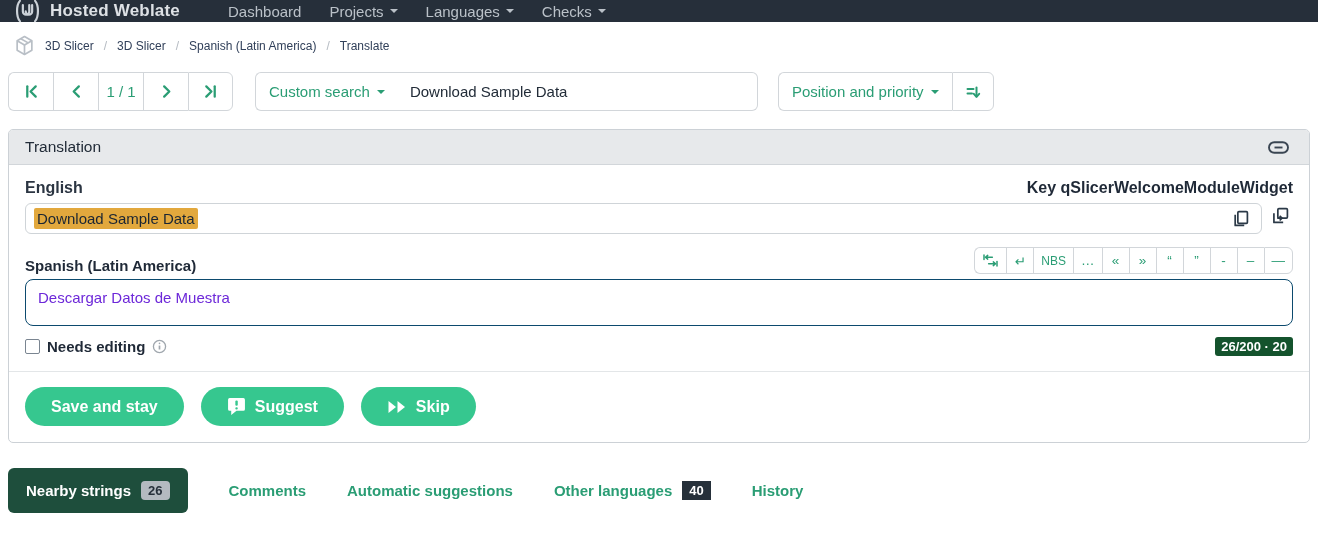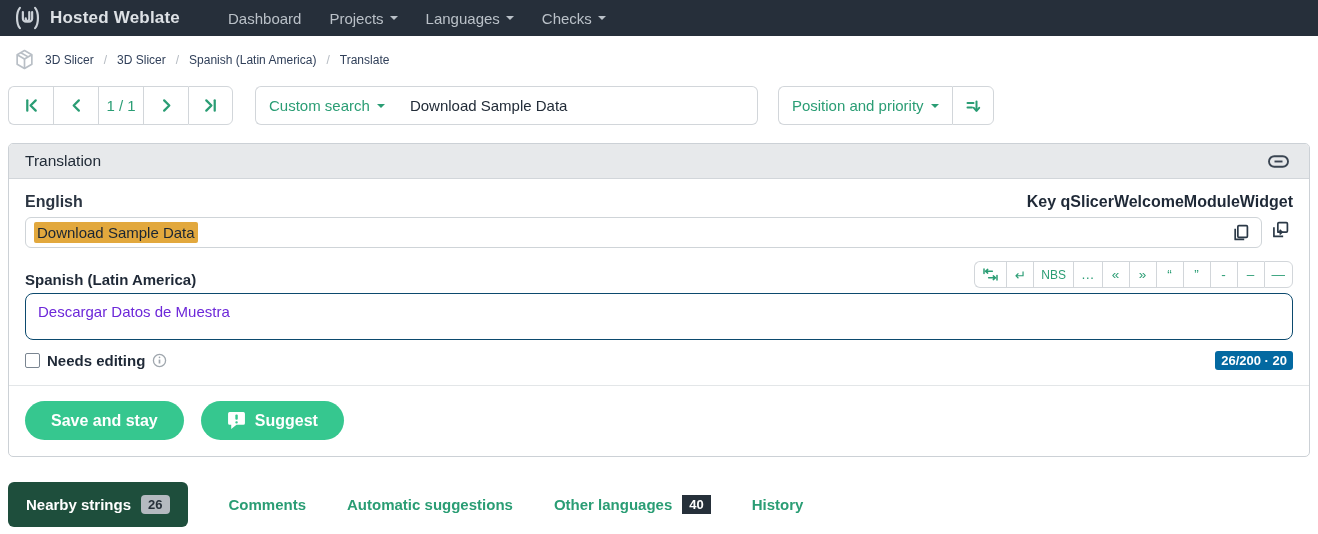--- a/index.html
+++ b/index.html
@@ -1,20 +1,20 @@
 <!DOCTYPE html>
 <html><head>
 <meta charset="utf-8">
 <style>
   * { box-sizing: border-box; margin: 0; padding: 0; }
   html,body { width: 1318px; height: 534px; background:#fff; overflow:hidden;
     font-family:"Liberation Sans", sans-serif; color:#1f2937; }
 
   
-  .navbar { height:36px; background:#262f3a; display:flex; align-items:center; padding:0 14px; }
+  .navbar { height:22px; background:#262f3a; display:flex; align-items:center; padding:0 14px; }
   .brand { display:flex; align-items:center; gap:9px; margin-right:34px; }
   .brand-name { color:#dde1e5; font-weight:bold; font-size:17px; letter-spacing:.2px; }
   .nav-item { color:#bac1c8; font-size:15px; margin:0 14px; display:flex; align-items:center; gap:6px; cursor:pointer; }
 
   .caret { width:0; height:0; border-left:4px solid transparent; border-right:4px solid transparent;
            border-top:4.5px solid currentColor; display:inline-block; }
 
   
   .breadcrumb { display:flex; align-items:center; gap:10px; padding:13px 14px 12px 14px; font-size:12px; }
   .crumb { color:#31405a; cursor:pointer; }
@@ -69,21 +69,21 @@
 
   .target-area { margin-top:5px; width:100%; height:47px; border:1px solid #0c4a6e; border-radius:8px;
                  padding:9px 12px; font-size:15px; color:#6d28d9; resize:none; outline:none;
                  font-family:"Liberation Sans",sans-serif; }
 
   .flags-row { display:flex; justify-content:space-between; align-items:center; margin-top:7px; }
   .needs-edit { display:flex; align-items:center; gap:7px; }
   .needs-edit input { appearance:none; -webkit-appearance:none; width:15px; height:15px;
                       border:1.5px solid #7a8591; border-radius:2px; background:#fff; cursor:pointer; }
   .needs-edit-label { font-weight:bold; font-size:15px; color:#1f2937; }
-  .counter-badge { background:#0369a1; color:#fff; font-weight:bold; font-size:13px;
+  .counter-badge { background:#14532d; color:#fff; font-weight:bold; font-size:13px;
                    padding:2px 6px; border-radius:3px; }
 
   .panel-footer { border-top:1px solid #e3e6e8; margin-top:15px; padding:15px 16px 16px 16px;
                   display:flex; align-items:center; }
   .pill { height:39px; border:none; border-radius:20px; font-weight:bold; font-size:16px; color:#fff;
           cursor:pointer; display:flex; align-items:center; justify-content:center; gap:9px;
           font-family:"Liberation Sans",sans-serif; }
   .pill-dark { background:#26303d; padding:0 24px; }
   .pill-green { background:#36c78f; padding:0 26px; }
   .pill + .pill { margin-left:17px; }
@@ -289,20 +289,27 @@
       <span>Save and stay</span>
     </button>
     <button class="pill pill-green">
       <svg width="19" height="19" viewBox="0 0 18 18">
         <path d="M2.5 1 h13 a1.5 1.5 0 0 1 1.5 1.5 v9 a1.5 1.5 0 0 1 -1.5 1.5 H9 L4 17 V13 H2.5 A1.5 1.5 0 0 1 1 11.5 v-9 A1.5 1.5 0 0 1 2.5 1 Z" fill="#ffffff"></path>
         <rect x="7.9" y="3.2" width="2.3" height="5.2" rx="1" fill="#36c78f"></rect>
         <rect x="7.9" y="9.6" width="2.3" height="2.3" rx="1" fill="#36c78f"></rect>
       </svg>
       <span>Suggest</span>
     </button>
+    <button class="pill pill-green">
+      <svg width="20" height="14" viewBox="0 0 20 14">
+        <path d="M1.5 1 L9 7 L1.5 13 Z" fill="#ffffff"></path>
+        <path d="M10.5 1 L18 7 L10.5 13 Z" fill="#ffffff"></path>
+      </svg>
+      <span>Skip</span>
+    </button>
   </div>
 </div>
 
 <div class="tabs">
   <div class="tab-active">
     <span>Nearby strings</span>
     <span class="tab-badge-light">26</span>
   </div>
   <div class="tab-link">
     <span>Comments</span>

